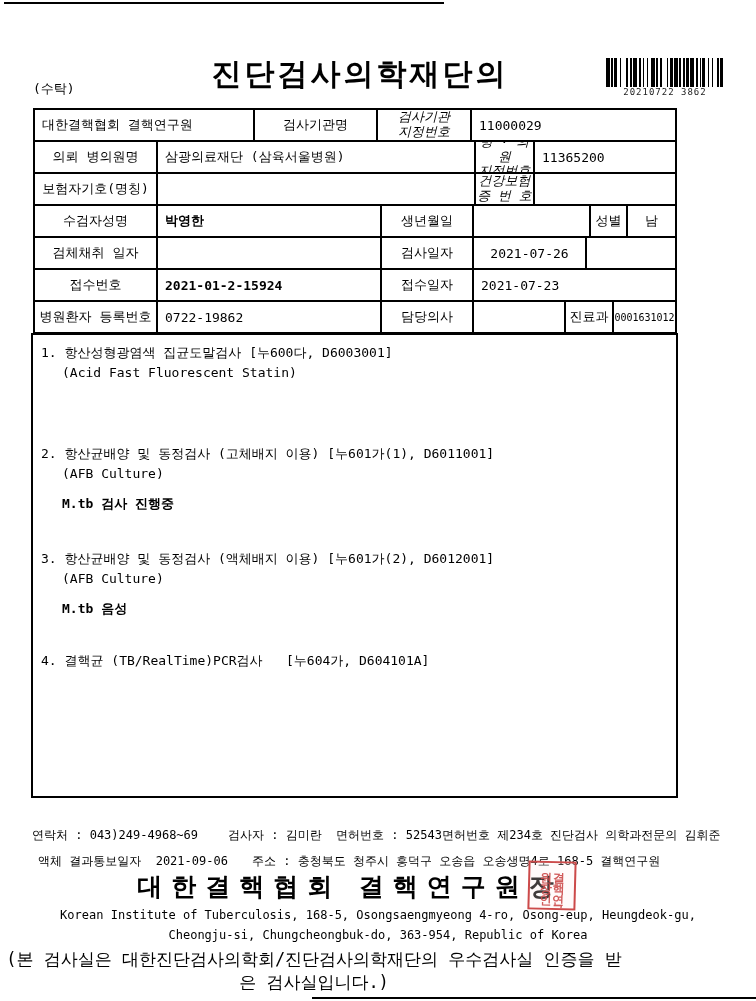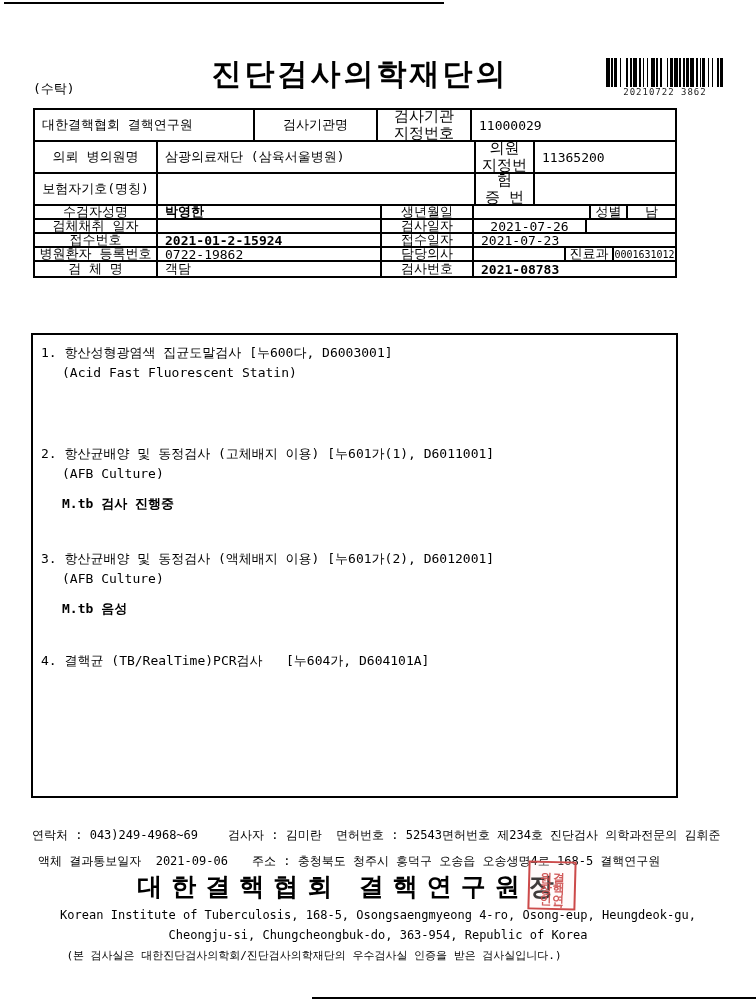--- a/index.html
+++ b/index.html
@@ -24,28 +24,28 @@
   .barcode-bars{display:flex;width:118px;height:29px;}
   .bc-bar{background:#000;}
   .bc-space{background:#fff;}
   .barcode-number{width:118px;text-align:center;font-size:9px;letter-spacing:1px;color:#222;}
 
   
   .info-table{left:33px;top:108px;width:644px;border:2px solid #000;box-sizing:border-box;background:#fff;}
   .trow{display:flex;border-bottom:2px solid #000;box-sizing:border-box;}
   .trow:last-child{border-bottom:none;}
   .trow.tall{height:32px;}
-  .trow.short{height:14px;justify-content:center;}
+  .trow.short{height:32px;justify-content:center;}
   .tcell{border-right:2px solid #000;box-sizing:border-box;display:flex;align-items:center;
     font-size:13px;overflow:hidden;}
   .tcell:last-child{border-right:none;}
   .tcell.lab{justify-content:center;text-align:center;}
   .tcell.val{justify-content:flex-start;padding-left:7px;}
   .tcell.ctr{justify-content:center;}
-  .tcell.small2{font-size:15px;line-height:1.12;}
+  .tcell.small2{font-size:13px;line-height:1.12;font-style:italic;}
   .tcell.tiny{font-size:10px;justify-content:center;}
   .bold{font-weight:bold;}
   .w123{width:123px;flex:none;} .w220{width:220px;flex:none;} .w94{width:94px;flex:none;}
   .w318{width:318px;flex:none;} .w59{width:59px;flex:none;} .w224{width:224px;flex:none;}
   .w92{width:92px;flex:none;} .w117{width:117px;flex:none;} .w37{width:37px;flex:none;}
   .w113{width:113px;flex:none;} .w48{width:48px;flex:none;}
   .grow{flex:1;}
 
   
   .results-box{left:31px;top:333px;width:647px;height:465px;border:2px solid #000;box-sizing:border-box;background:#fff;padding-left:36px;}
@@ -64,21 +64,21 @@
   .f-address{left:252px;top:853px;}
   .org-name{left:0;top:870px;width:700px;text-align:center;font-size:25px;font-weight:bold;
     letter-spacing:9px;font-family:"DejaVu Serif","Liberation Serif",serif;}
   .org-stamp{left:528px;top:861px;width:48px;height:49px;border:2px solid #cc4a4a;box-sizing:border-box;
     transform:rotate(1.5deg);color:#cc4a4a;overflow:hidden;background:rgba(255,235,235,0.25);}
   .stamp-inner{writing-mode:vertical-rl;font-size:12px;line-height:1.05;letter-spacing:-1px;
     width:100%;height:100%;display:flex;align-items:center;justify-content:center;
     font-weight:bold;opacity:0.9;}
   .org-en1{left:0;top:908px;width:756px;text-align:center;font-size:12px;}
   .org-en2{left:0;top:928px;width:756px;text-align:center;font-size:12px;}
-  .accred-note{left:0;top:948px;width:628px;text-align:center;font-size:11px;}
+  .accred-note{left:0;top:948px;width:628px;text-align:center;font-size:17px;}
 </style>
 </head>
 <body>
 
 <div class="page">
 
   <div class="abs scan-line-top"></div>
   <div class="abs scan-line-bottom"></div>
 
   <div class="abs consignment">(수탁)</div>

